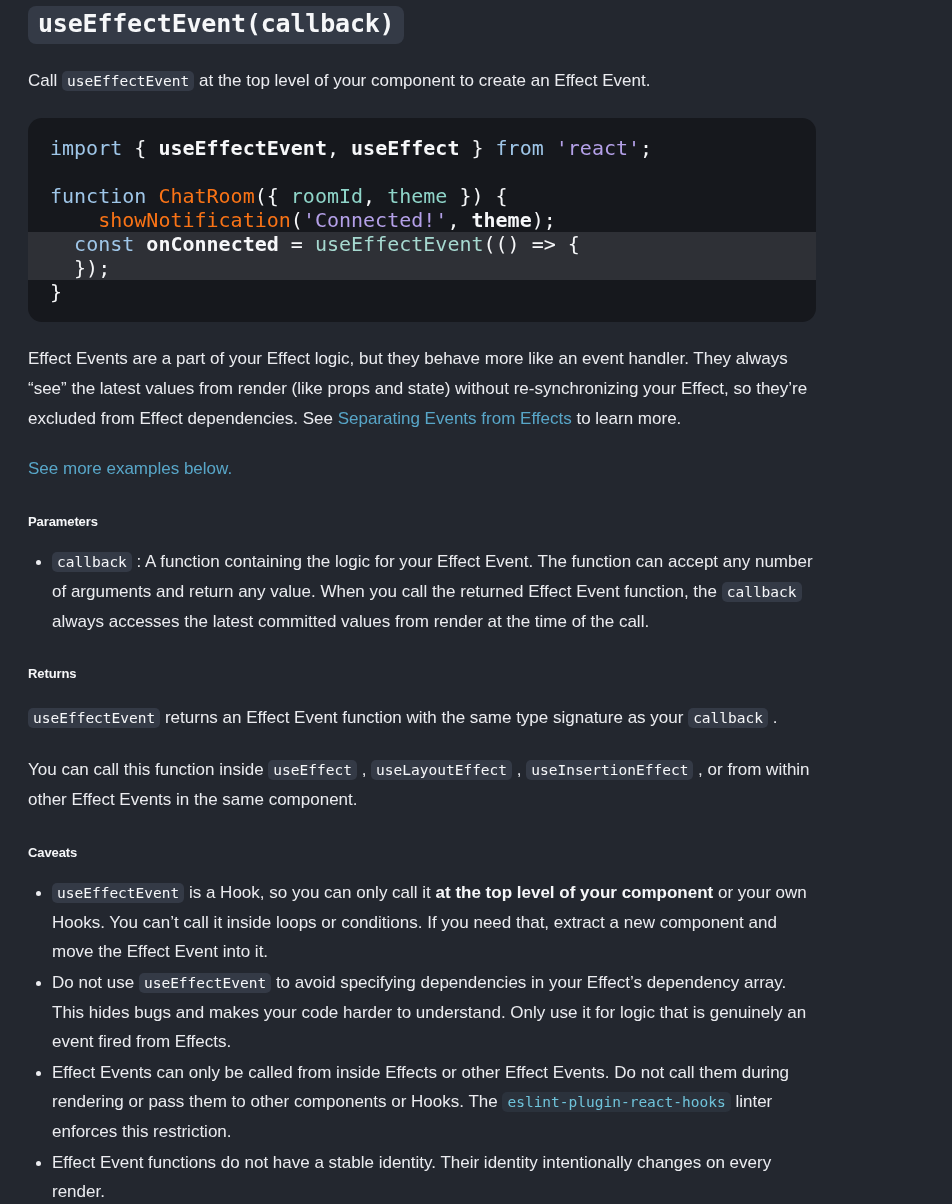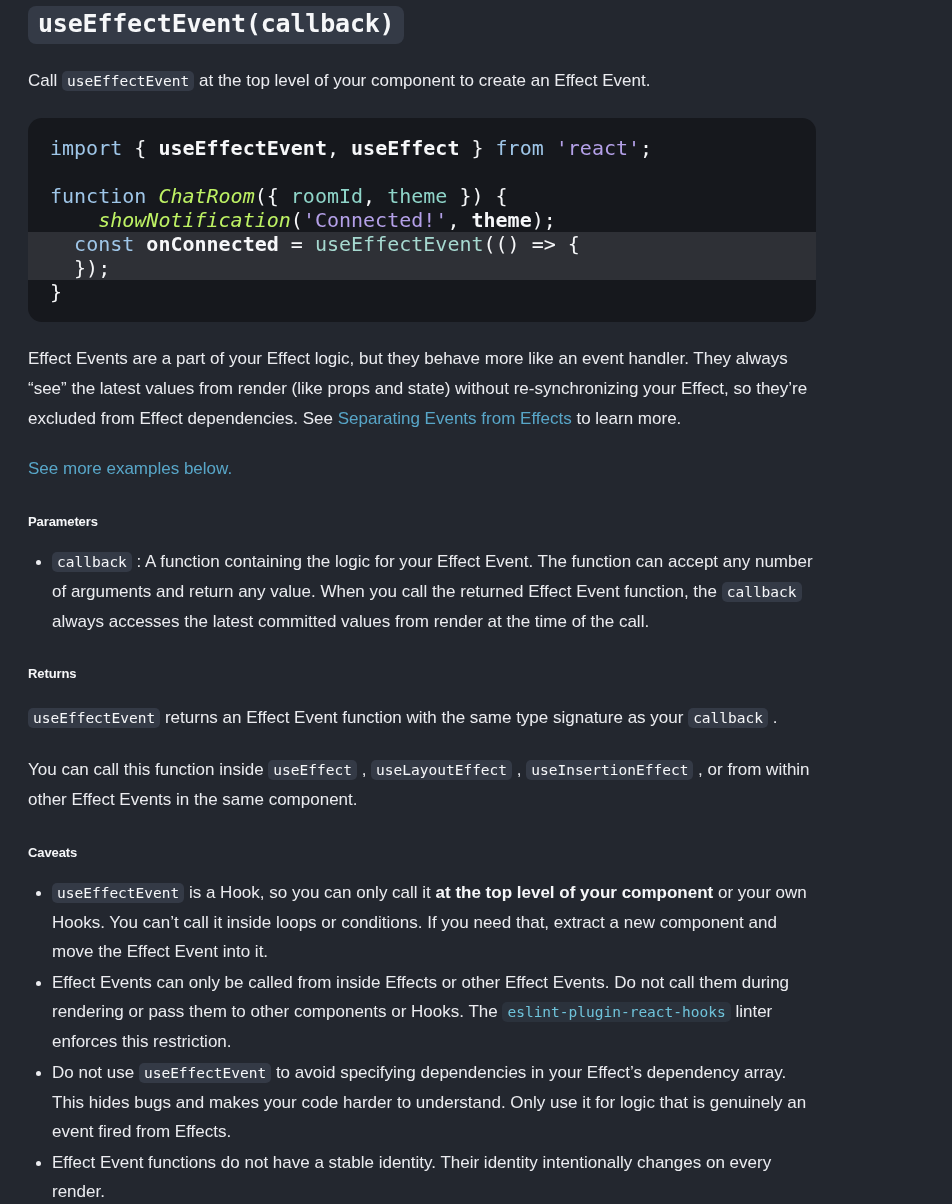--- a/index.html
+++ b/index.html
@@ -76,21 +76,21 @@
   .codeblock .cline {
     font-family: "DejaVu Sans Mono", monospace;
     font-size: 20px;
     line-height: 24px;
     white-space: pre;
     padding: 0 22px;
     color: #f6f7f9;
   }
   .codeblock .cline.hl { background: #2e3036; }
   .tok-kw   { color: #9fc6e8; }
-  .tok-fn   { color: #bef264; font-style: italic; }
+  .tok-fn   { color: #f97316; }
   .tok-str  { color: #b4a0e8; }
   .tok-id   { color: #f6f7f9; font-weight: bold; }
   .tok-var  { color: #8fd5c9; }
   .tok-pl   { color: #f6f7f9; }
   .tok-call { color: #a6d9d0; }
 
   
   h3.sec {
     margin: 30px 0 0 0;
     font-size: 13px;
@@ -157,18 +157,18 @@
   <h3 class="sec">Returns</h3>
 
   <p class="para"><code class="chip">useEffectEvent</code><span> returns an Effect Event function with the same type signature as your </span><code class="chip">callback</code><span> .</span></p>
 
   <p class="para"><span>You can call this function inside </span><code class="chip">useEffect</code><span> , </span><code class="chip">useLayoutEffect</code><span> , </span><code class="chip">useInsertionEffect</code><span> , or from within other Effect Events in the same component.</span></p>
 
   <h3 class="sec">Caveats</h3>
 
   <ul class="bullets">
     <li><code class="chip">useEffectEvent</code><span> is a Hook, so you can only call it </span><b class="strong">at the top level of your component</b><span> or your own Hooks. You can’t call it inside loops or conditions. If you need that, extract a new component and move the Effect Event into it.</span></li>
+    <li><span>Do not use </span><code class="chip">useEffectEvent</code><span> to avoid specifying dependencies in your Effect’s dependency array. This hides bugs and makes your code harder to understand. Only use it for logic that is genuinely an event fired from Effects.</span></li>
     <li><span>Effect Events can only be called from inside Effects or other Effect Events. Do not call them during rendering or pass them to other components or Hooks. The </span><a href="#" style="text-decoration:none"><code class="chip linkchip">eslint-plugin-react-hooks</code></a><span> linter enforces this restriction.</span></li>
-    <li><span>Do not use </span><code class="chip">useEffectEvent</code><span> to avoid specifying dependencies in your Effect’s dependency array. This hides bugs and makes your code harder to understand. Only use it for logic that is genuinely an event fired from Effects.</span></li>
     <li><span>Effect Event functions do not have a stable identity. Their identity intentionally changes on every render.</span></li>
   </ul>
 
 </div>
 
 </body></html>

